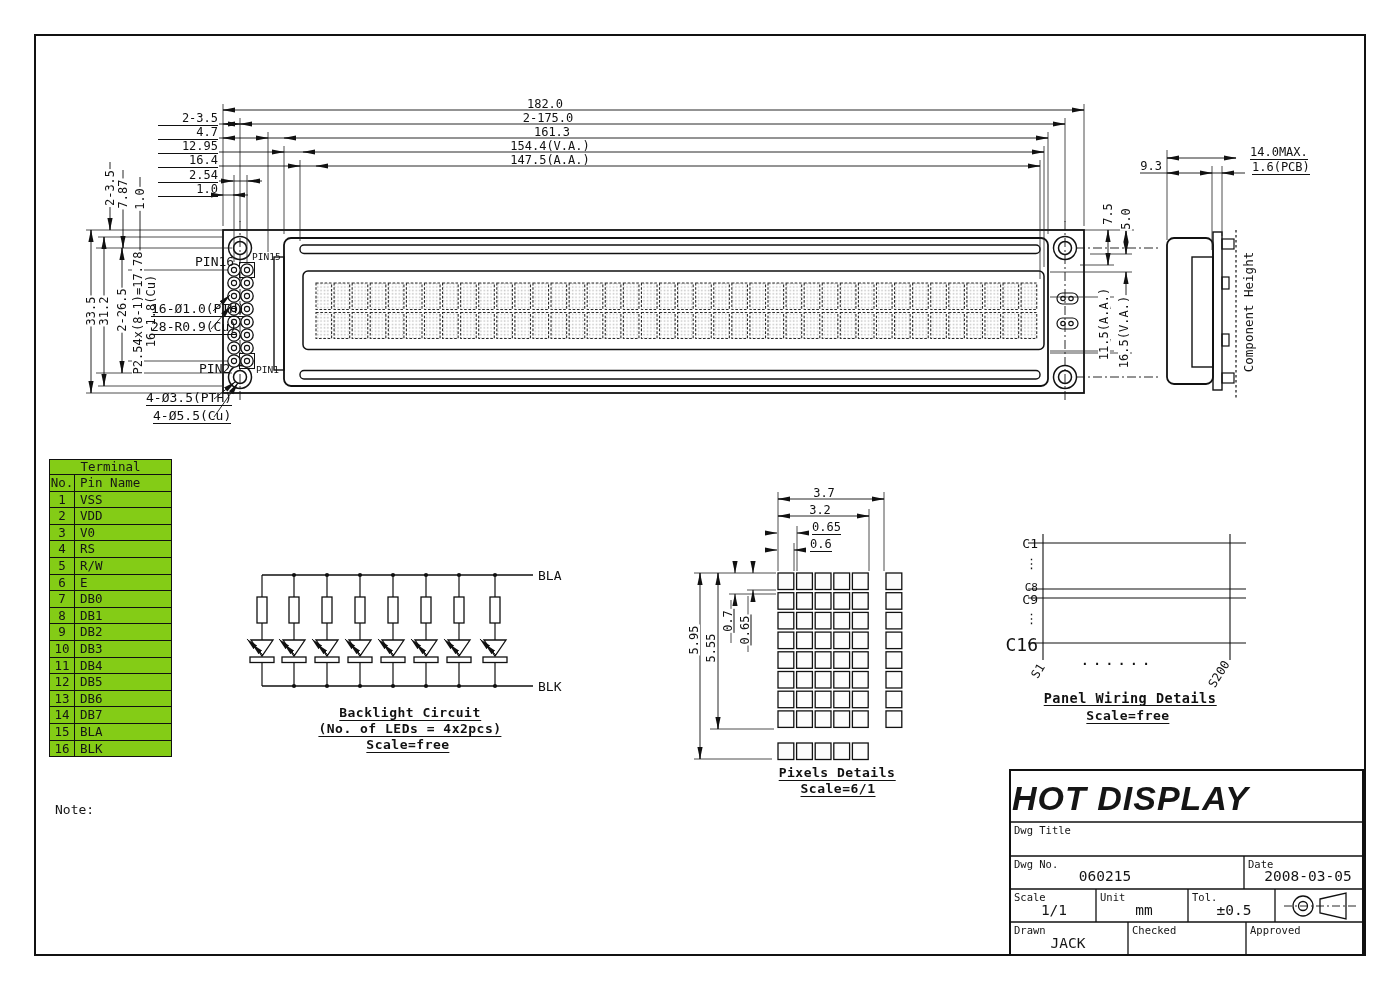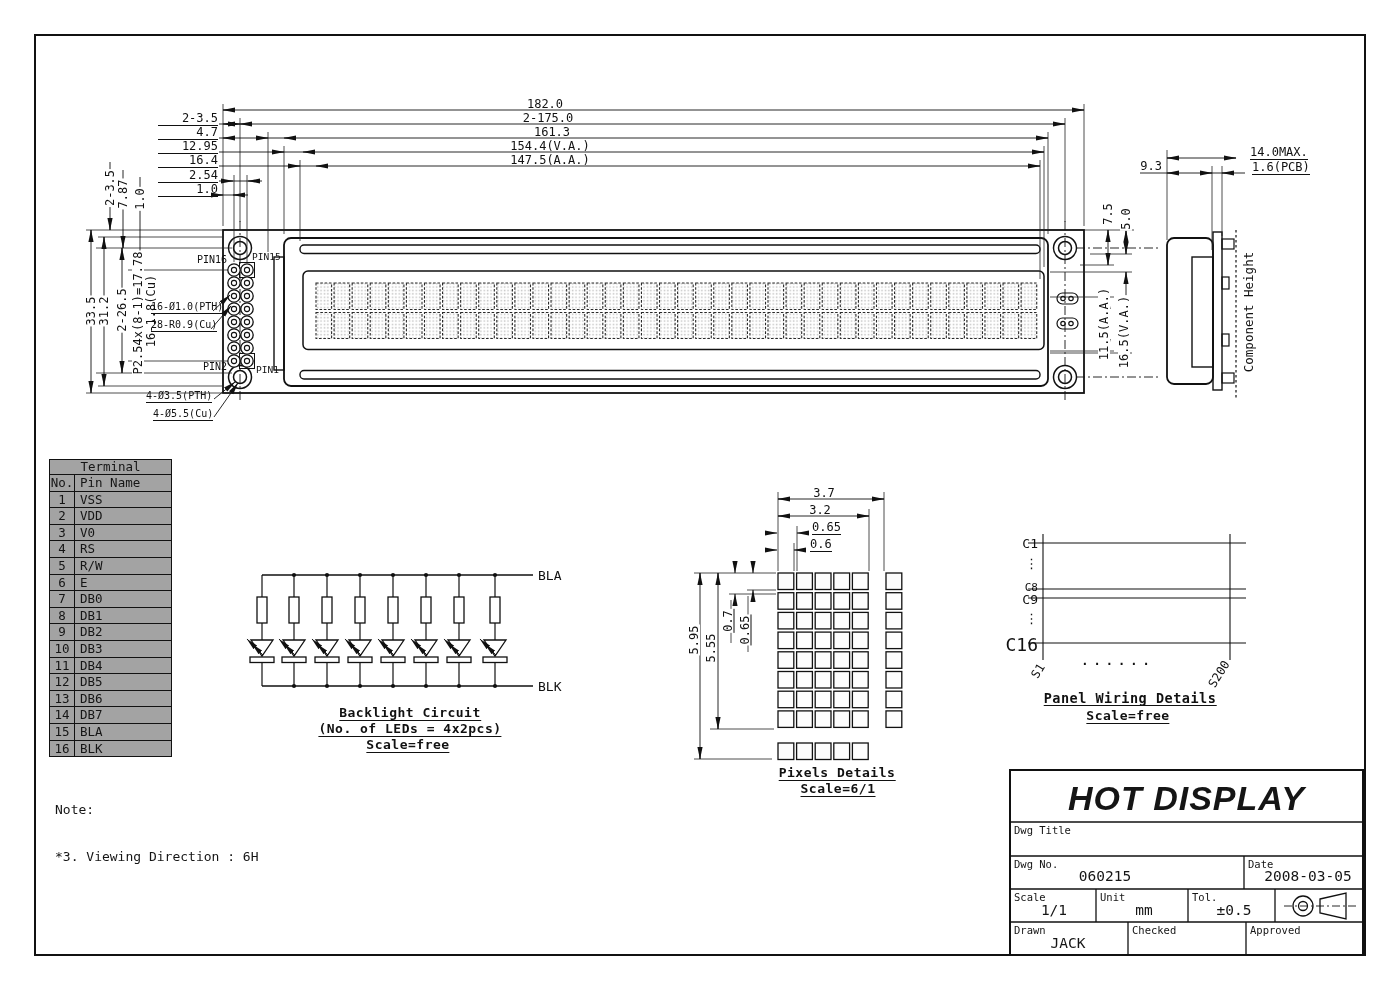--- a/index.html
+++ b/index.html
@@ -3,38 +3,38 @@
 <meta charset="utf-8">
 <style>
   html,body{margin:0;padding:0;background:#e8e8e8}
   #page{position:relative;width:1400px;height:989px;background:#fff;overflow:hidden;
         font-family:"DejaVu Sans Mono",monospace;color:#151515}
   svg{position:absolute;left:0;top:0}
   .lbl{position:absolute;font:12px/1.05 "DejaVu Sans Mono",monospace;color:#111;white-space:nowrap}
   .cx{transform:translateX(-50%)}
   .r{text-align:right}
   .u{border-bottom:1.4px solid #111}
-  .sm{font-size:10px}
+  .sm{font-size:13px}
   .xs{font-size:9.5px}
   .vlbl{position:absolute;font:12px/1 "DejaVu Sans Mono",monospace;color:#111;white-space:nowrap;
         transform:translate(-50%,-50%) rotate(-90deg);background:#fff;padding:0 1px}
   .cap{font-size:13px;font-weight:bold;letter-spacing:.5px}
   
-  #tt{position:absolute;left:49px;top:459px;width:121px;border:1.7px solid #111;background:#a3a3a3}
+  #tt{position:absolute;left:49px;top:459px;width:121px;border:1.7px solid #111;background:#84cc16}
   #tt .t{height:14px;text-align:center;font:12.5px/14px "DejaVu Sans Mono",monospace;border-bottom:1.2px solid #111}
   #tt .row{display:flex;height:15.6px;border-bottom:1.2px solid #111;font:12.5px/15px "DejaVu Sans Mono",monospace}
   #tt .row:last-child{border-bottom:none}
   #tt .c1{width:24px;border-right:1.2px solid #111;text-align:center;flex:none}
   #tt .c2{flex:1;padding-left:5px}
   
   #notes{position:absolute;left:55px;top:770px;font:13px/15.85px "DejaVu Sans Mono",monospace;white-space:pre}
   
   .tb-lbl{position:absolute;font:10.5px/1 "DejaVu Sans Mono",monospace}
   .tb-val{position:absolute;font:14.5px/1.1 "DejaVu Sans Mono",monospace;text-align:center}
-  #company{position:absolute;left:1012px;top:776px;width:349px;height:44px;text-align:center;
+  #company{position:absolute;left:1012px;top:776px;width:349px;height:44px;text-align:left;
            font:italic bold 34px/44px "Liberation Sans",sans-serif;letter-spacing:1px}
   #dwgtitle{position:absolute;left:1060px;top:829px;width:300px;height:24px;text-align:center;
             font:19px/24px "Liberation Sans",sans-serif}
 </style>
 </head>
 <body>
 
 <div id="page">
 
 <svg width="1400" height="989">
@@ -677,21 +677,20 @@
 <div class="lbl r" style="left:996px;top:612px;width:42px;font-size:13px">⋮</div>
 <div class="lbl r" style="left:996px;top:636px;width:42px;font-size:18px">C16</div>
 <div class="vlbl" style="left:1038px;top:671px;transform:translate(-50%,-50%) rotate(-58deg)">S1</div>
 <div class="vlbl" style="left:1219px;top:674px;transform:translate(-50%,-50%) rotate(-58deg)">S200</div>
 <div class="lbl cx" style="left:1118px;top:655px;letter-spacing:5px;font-weight:bold">......</div>
 <div class="lbl cx cap u" style="left:1130px;top:691px;font-size:13.5px">Panel Wiring Details</div>
 <div class="lbl cx cap u" style="left:1128px;top:709px">Scale=free</div>
 
 <div id="notes">
   <div>Note:</div>
-  <div>*3. Viewing Direction : 6H</div>
   
   
   
   
   
   
   
 </div>
 
 <div id="company">HOT DISPLAY</div>

